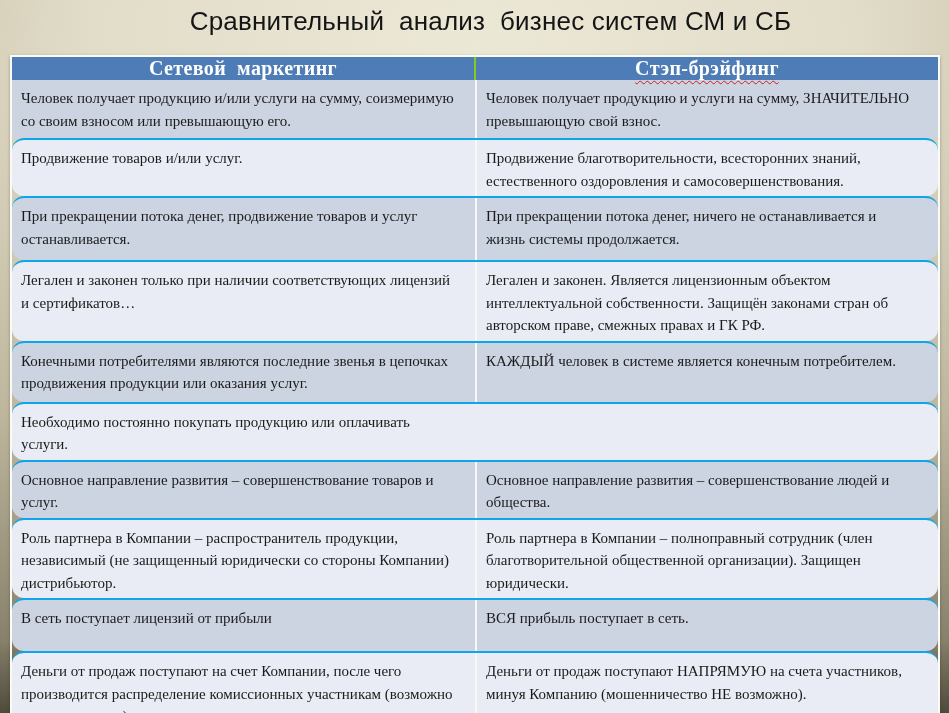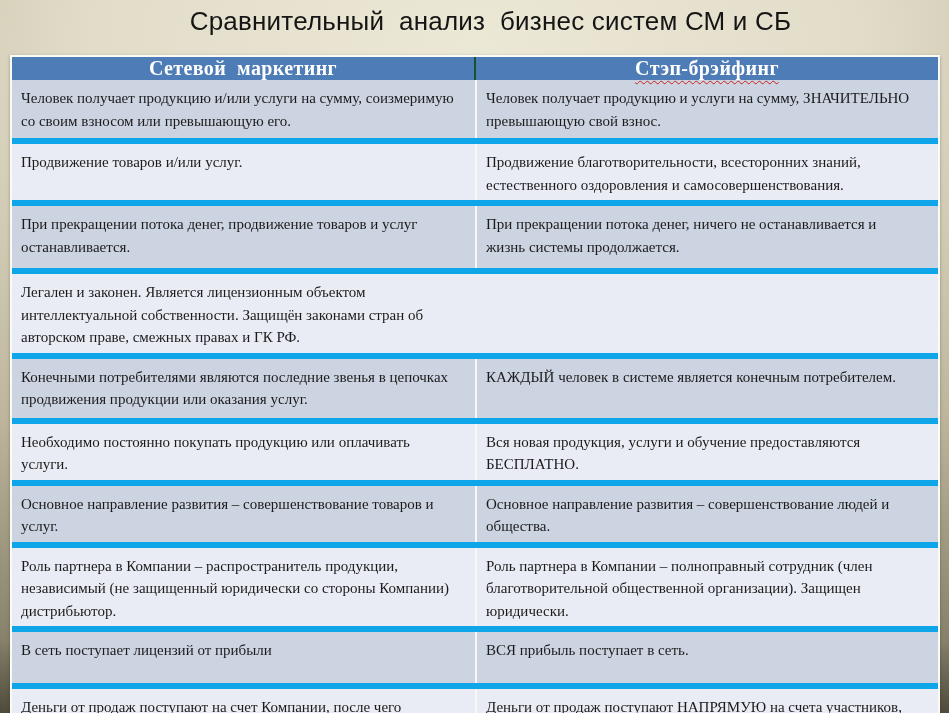--- a/index.html
+++ b/index.html
@@ -22,30 +22,30 @@
     box-shadow: 0 1px 3px rgba(40,38,28,0.35);
   }
   .thead {
     display: flex; height: 23px; background: #4e7cb6;
   }
   .hcell {
     width: 50%; display: flex; align-items: center; justify-content: center;
     color: #ffffff; font-weight: bold; font-size: 20px;
     letter-spacing: 0.4px; white-space: pre-wrap;
   }
-  .hcell + .hcell { border-left: 2px solid #14532d; }
+  .hcell + .hcell { border-left: 2px solid #84cc16; }
   .squiggle {
     text-decoration: underline;
     text-decoration-style: wavy;
     text-decoration-color: #d02020;
     text-decoration-thickness: 1px;
     text-underline-offset: 5px;
   }
   .trow { display: flex; }
-  .trow + .trow { border-top: 6px solid #0ea5e9; }
+  .trow + .trow { border-top: 2px solid #0ea5e9; border-radius: 12px; }
   .trow.dark  { background: #ccd3e1; }
   .trow.light { background: #e9ecf4; }
   .cell {
     width: 50%; box-sizing: border-box;
     padding: 7px 20px 4px 9px;
     font-size: 15px; line-height: 1.5; color: #1b1b1b;
   }
   .cell + .cell { border-left: 2px solid #f8f8f3; }
   .r0 .cell { min-height: 58px; }
   .r1 .cell { min-height: 53px; }
@@ -75,29 +75,29 @@
   </div>
   <div class="trow light r1">
     <div class="cell">Продвижение товаров и/или услуг.</div>
     <div class="cell">Продвижение благотворительности, всесторонних знаний, естественного оздоровления и самосовершенствования.</div>
   </div>
   <div class="trow dark r2">
     <div class="cell">При прекращении потока денег, продвижение товаров и услуг останавливается.</div>
     <div class="cell">При прекращении потока денег, ничего не останавливается и жизнь системы продолжается.</div>
   </div>
   <div class="trow light r3">
+    <div class="cell">Легален и законен только при наличии соответствующих лицензий и сертификатов…</div>
     <div class="cell">Легален и законен. Является лицензионным объектом интеллектуальной собственности. Защищён законами стран об авторском праве, смежных правах и ГК РФ.</div>
   </div>
   <div class="trow dark r4">
     <div class="cell">Конечными потребителями являются последние звенья в цепочках продвижения продукции или оказания услуг.</div>
     <div class="cell">КАЖДЫЙ человек в системе является конечным потребителем.</div>
   </div>
   <div class="trow light r5">
     <div class="cell">Необходимо постоянно покупать продукцию или оплачивать услуги.</div>
-    <div class="cell">Вся новая продукция, услуги и обучение предоставляются БЕСПЛАТНО.</div>
   </div>
   <div class="trow dark r6">
     <div class="cell">Основное направление развития – совершенствование товаров и услуг.</div>
     <div class="cell">Основное направление развития – совершенствование людей и общества.</div>
   </div>
   <div class="trow light r7">
     <div class="cell">Роль партнера в Компании – распространитель продукции, независимый (не защищенный юридически со стороны Компании) дистрибьютор.</div>
     <div class="cell">Роль партнера в Компании – полноправный сотрудник (член благотворительной общественной организации). Защищен юридически.</div>
   </div>
   <div class="trow dark r8">

